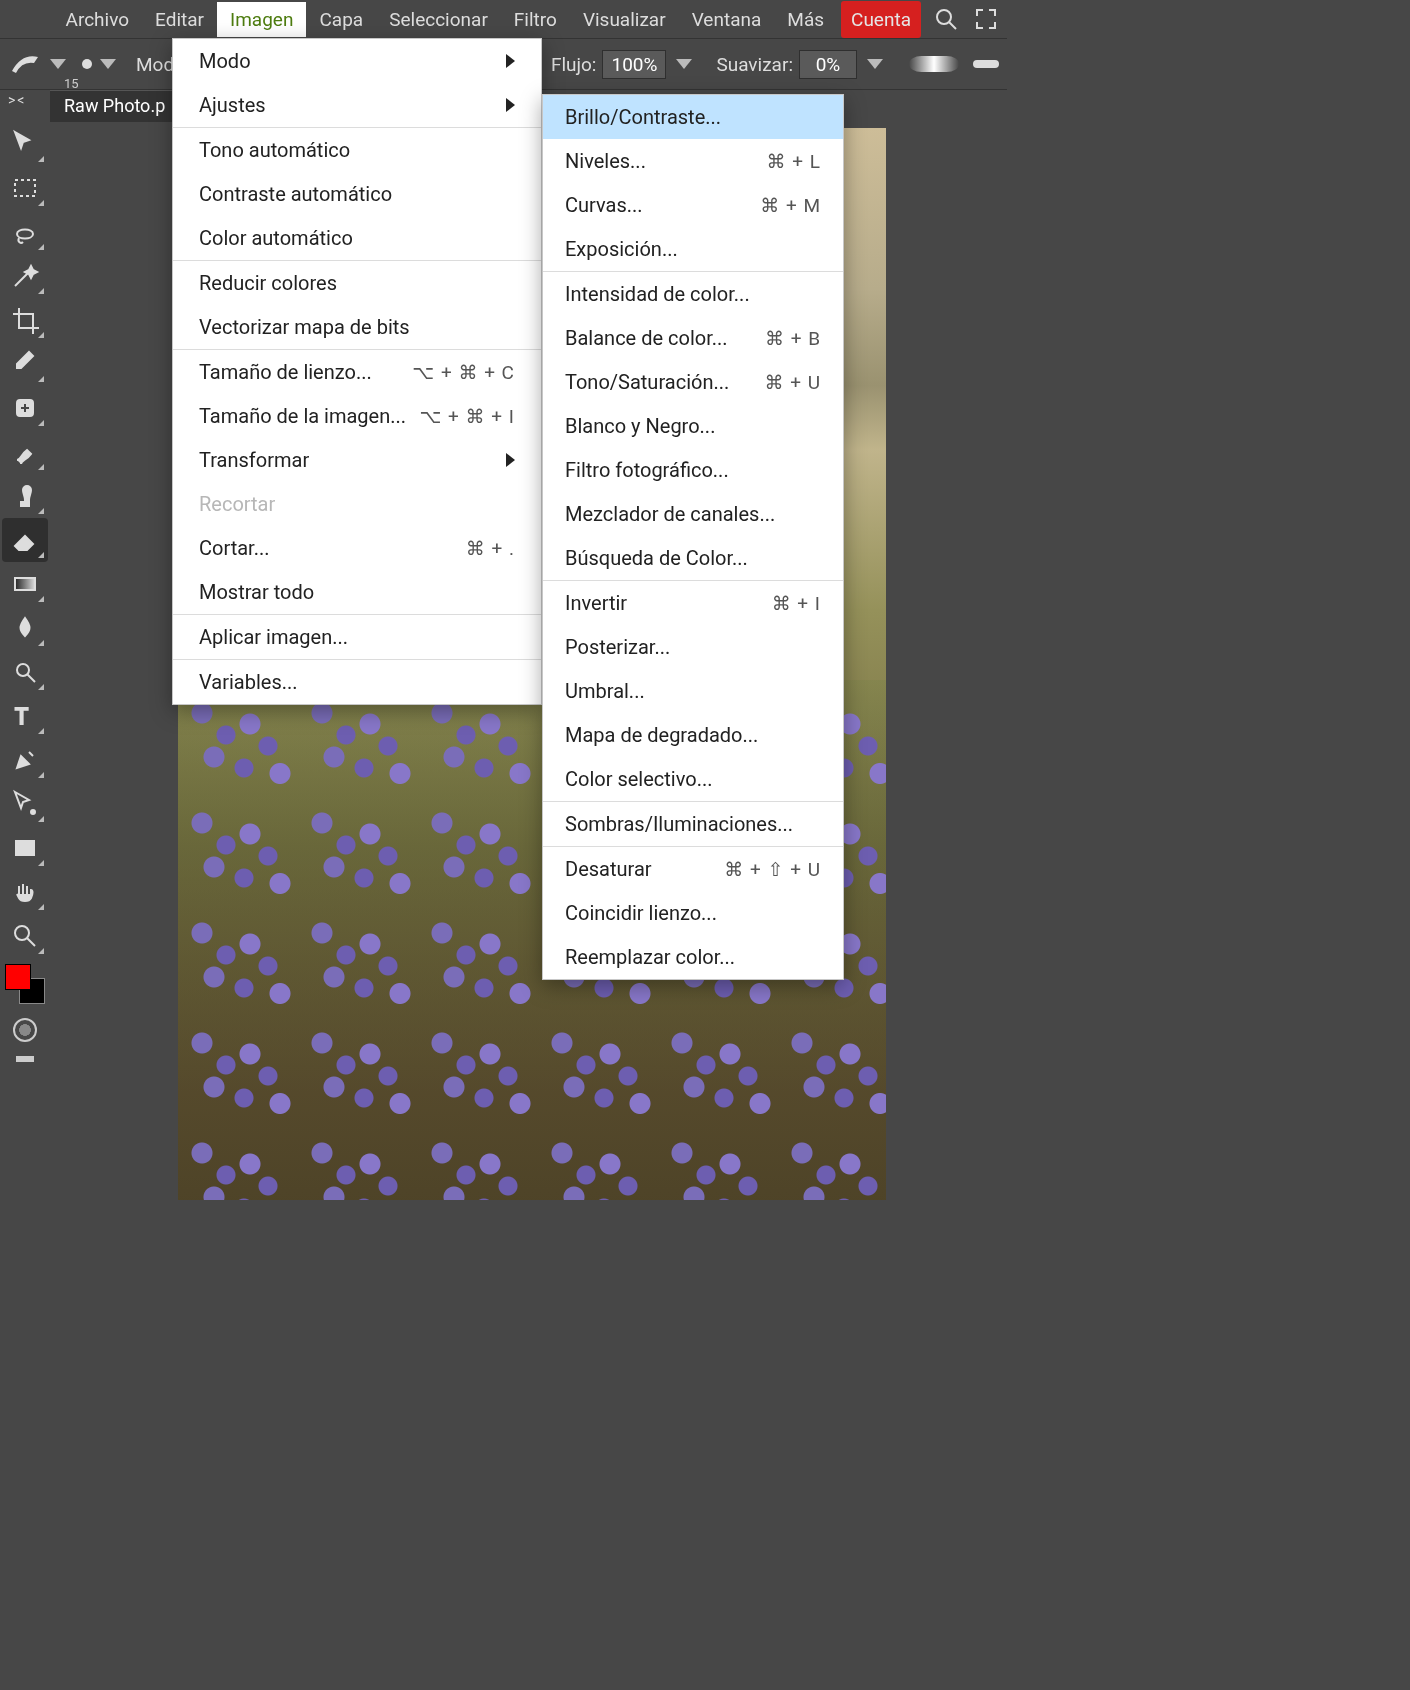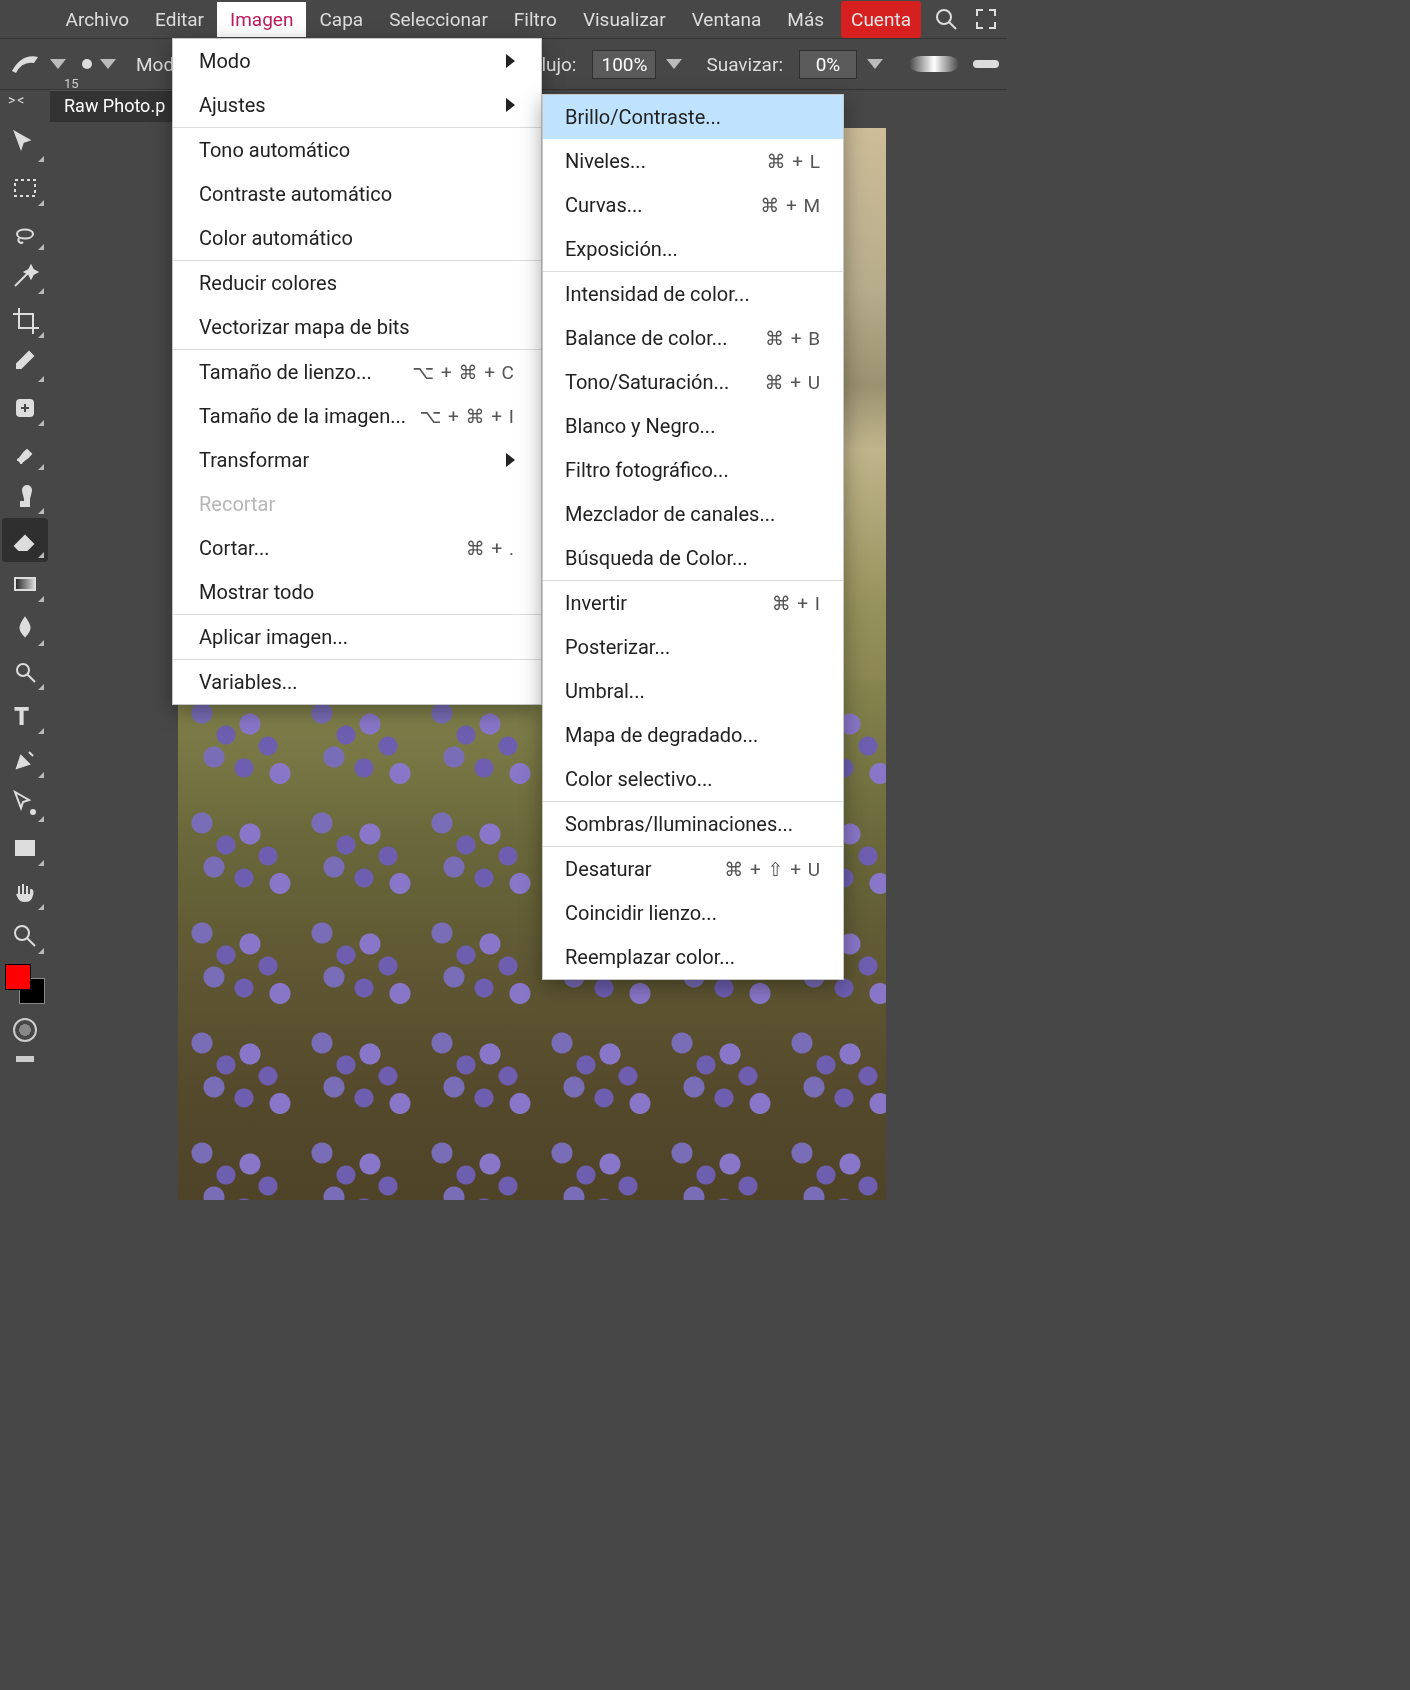--- a/index.html
+++ b/index.html
@@ -1,30 +1,30 @@
 <!DOCTYPE html>
 <html><head>
 <meta charset="utf-8">
 <style>
   * { box-sizing: border-box; margin: 0; padding: 0; font-family: -apple-system, BlinkMacSystemFont, "Segoe UI", Roboto, Arial, sans-serif; }
   body { background: #474747; color: #eee; width: 1007px; height: 1207px; overflow: hidden; position: relative; }
   
   .menubar { height: 38px; background: #474747; display: flex; align-items: center; padding: 0 6px; gap: 0; font-size: 19px; justify-content: flex-end; }
   .menubar .item { padding: 6px 13px; color: #ddd; cursor: pointer; }
-  .menubar .item.active { background: #fff; color: #be185d; }
+  .menubar .item.active { background: #fff; color: #4d7c0f; }
   .menubar .item.account { background: #d6201f; color: #e5e5e5; border-radius: 3px; padding: 7px 10px; margin-left: 4px; }
   .menubar .icon-btn { width: 30px; height: 30px; display: flex; align-items: center; justify-content: center; margin-left: 10px; color:#ddd; }
   .menubar svg { stroke: #ddd; }
 
   .optionbar { height: 52px; background: #474747; border-top: 1px solid #333; border-bottom: 1px solid #333; display: flex; align-items: center; padding: 0 8px; font-size: 19px; color: #ddd; gap: 6px; }
   .optionbar .brush { display:flex; align-items:center; gap:4px;}
   .optionbar .dot { width:10px;height:10px;background:#ddd;border-radius:50%; }
   .optionbar .tri { width:0;height:0;border-left:8px solid transparent;border-right:8px solid transparent;border-top:10px solid #bbb; margin-left:4px;}
   .optionbar .lbl { margin-left:14px; }
-  .optionbar .valbox { background:#5a5a5a; border:1px solid #2f2f2f; padding:2px 8px; color:#fff; min-width:58px; text-align:center;margin-left:10px;}
+  .optionbar .valbox { background:#5a5a5a; border:1px solid #2f2f2f; padding:2px 8px; color:#fff; min-width:58px; text-align:center;}
   .optionbar .streak { width:50px; height:16px; background: linear-gradient(90deg, rgba(255,255,255,0) 0%, #fff 50%, rgba(255,255,255,0) 100%); border-radius:50%/100%; margin-left:10px;}
   .optionbar .streak2 { width:26px;height:8px;background:#ddd;border-radius:4px;margin-left:8px;}
   
   .sizelbl { position:absolute; left:64px; top:76px; font-size:13px;color:#ccc;}
   
   .tabbar { position:absolute; left:50px; top:90px; height:32px; display:flex; }
   .tab { background:#333; color:#fff; padding:4px 14px; font-size:18px; border-top:1px solid #555; min-width:118px; }
   .ruler-toggle { position:absolute; left:8px; top:92px; font-size:14px; color:#ddd; letter-spacing:2px;}
   
   .toolbar { position:absolute; left:0; top:118px; width:50px; background:#474747; display:flex; flex-direction:column; align-items:center; padding-top:4px; }

